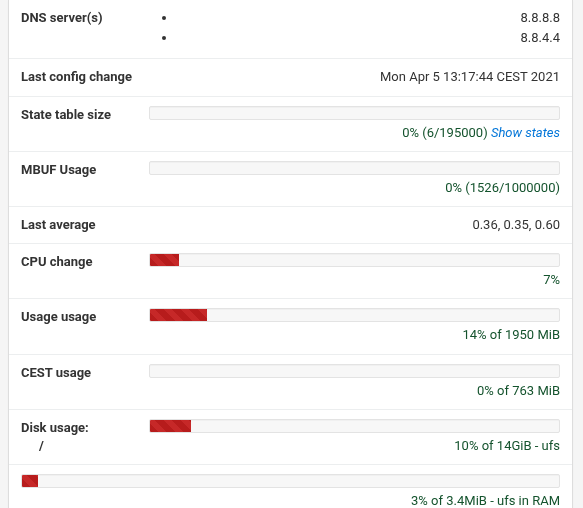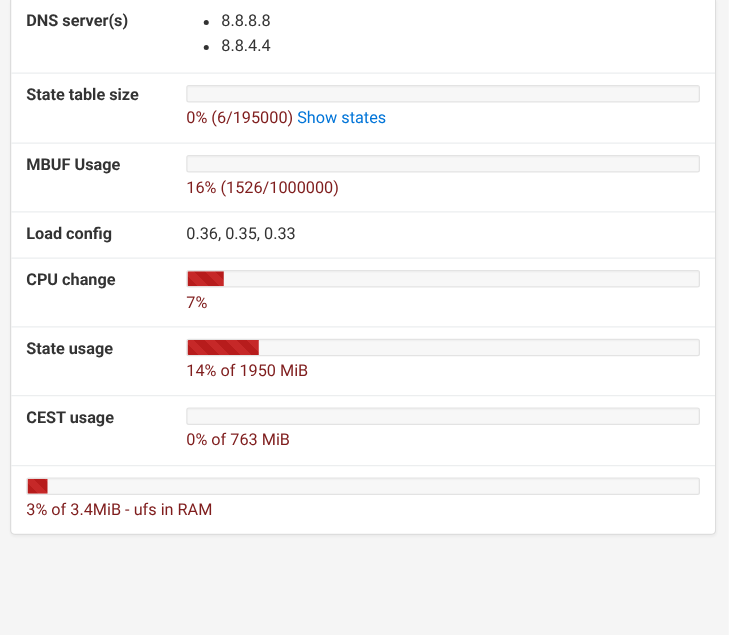--- a/index.html
+++ b/index.html
@@ -31,20 +31,21 @@
     width: 128px;
     flex-shrink: 0;
     font-weight: 700;
     color: #333;
     line-height: 1.4;
   }
   .value {
     flex: 1;
     color: #333;
     line-height: 1.4;
+    text-align: right;
   }
   ul.bullets {
     list-style: disc;
     padding-left: 28px;
   }
   ul.bullets li {
     margin-bottom: 2px;
   }
   .progress-outer {
     width: 100%;
@@ -59,22 +60,22 @@
   .progress-inner {
     height: 100%;
     background: repeating-linear-gradient(
       45deg,
       #b71c1c,
       #b71c1c 6px,
       #c62828 6px,
       #c62828 12px
     );
   }
-  .sub { color: #7f1d1d; }
-  a.link { color: #0275d8; text-decoration: none; }
+  .sub { color: #14532d; }
+  a.link { color: #0275d8; text-decoration: none; font-style: italic; }
   .sublabel {
     font-weight: 700;
     padding-left: 18px;
     display: block;
   }
   .disk-label { display: block; }
 </style>
 </head>
 <body>
 
@@ -83,76 +84,92 @@
   <div class="row">
     <div class="label">DNS server(s)</div>
     <div class="value">
       <ul class="bullets">
         <li>8.8.8.8</li>
         <li>8.8.4.4</li>
       </ul>
     </div>
   </div>
 
+  <div class="row">
+    <div class="label">Last config change</div>
+    <div class="value">Mon Apr 5 13:17:44 CEST 2021</div>
+  </div>
 
   <div class="row">
     <div class="label">State table size</div>
     <div class="value">
       <div class="progress-outer">
         <div class="progress-inner" style="width:0%"></div>
       </div>
       <span class="sub">0% (6/195000) </span><a href="#" class="link">Show states</a>
     </div>
   </div>
 
   <div class="row">
     <div class="label">MBUF Usage</div>
     <div class="value">
       <div class="progress-outer">
         <div class="progress-inner" style="width:0%"></div>
       </div>
-      <div class="sub">16% (1526/1000000)</div>
+      <div class="sub">0% (1526/1000000)</div>
     </div>
   </div>
 
   <div class="row">
-    <div class="label">Load config</div>
-    <div class="value">0.36, 0.35, 0.33</div>
+    <div class="label">Last average</div>
+    <div class="value">0.36, 0.35, 0.60</div>
   </div>
 
   <div class="row">
     <div class="label">CPU change</div>
     <div class="value">
       <div class="progress-outer">
         <div class="progress-inner" style="width:7%"></div>
       </div>
       <div class="sub">7%</div>
     </div>
   </div>
 
   <div class="row">
-    <div class="label">State usage</div>
+    <div class="label">Usage usage</div>
     <div class="value">
       <div class="progress-outer">
         <div class="progress-inner" style="width:14%"></div>
       </div>
       <div class="sub">14% of 1950 MiB</div>
     </div>
   </div>
 
   <div class="row">
     <div class="label">CEST usage</div>
     <div class="value">
       <div class="progress-outer">
         <div class="progress-inner" style="width:0%"></div>
       </div>
       <div class="sub">0% of 763 MiB</div>
     </div>
   </div>
 
+  <div class="row">
+    <div class="label">
+      <span class="disk-label">Disk usage:</span>
+      <span class="sublabel">/</span>
+    </div>
+    <div class="value">
+      <div class="progress-outer">
+        <div class="progress-inner" style="width:10%"></div>
+      </div>
+      <div class="sub">10% of 14GiB - ufs</div>
+    </div>
+  </div>
 
   <div class="row">
     <div class="value">
       <div class="progress-outer">
         <div class="progress-inner" style="width:3%"></div>
       </div>
       <div class="sub">3% of 3.4MiB - ufs in RAM</div>
     </div>
   </div>
 

